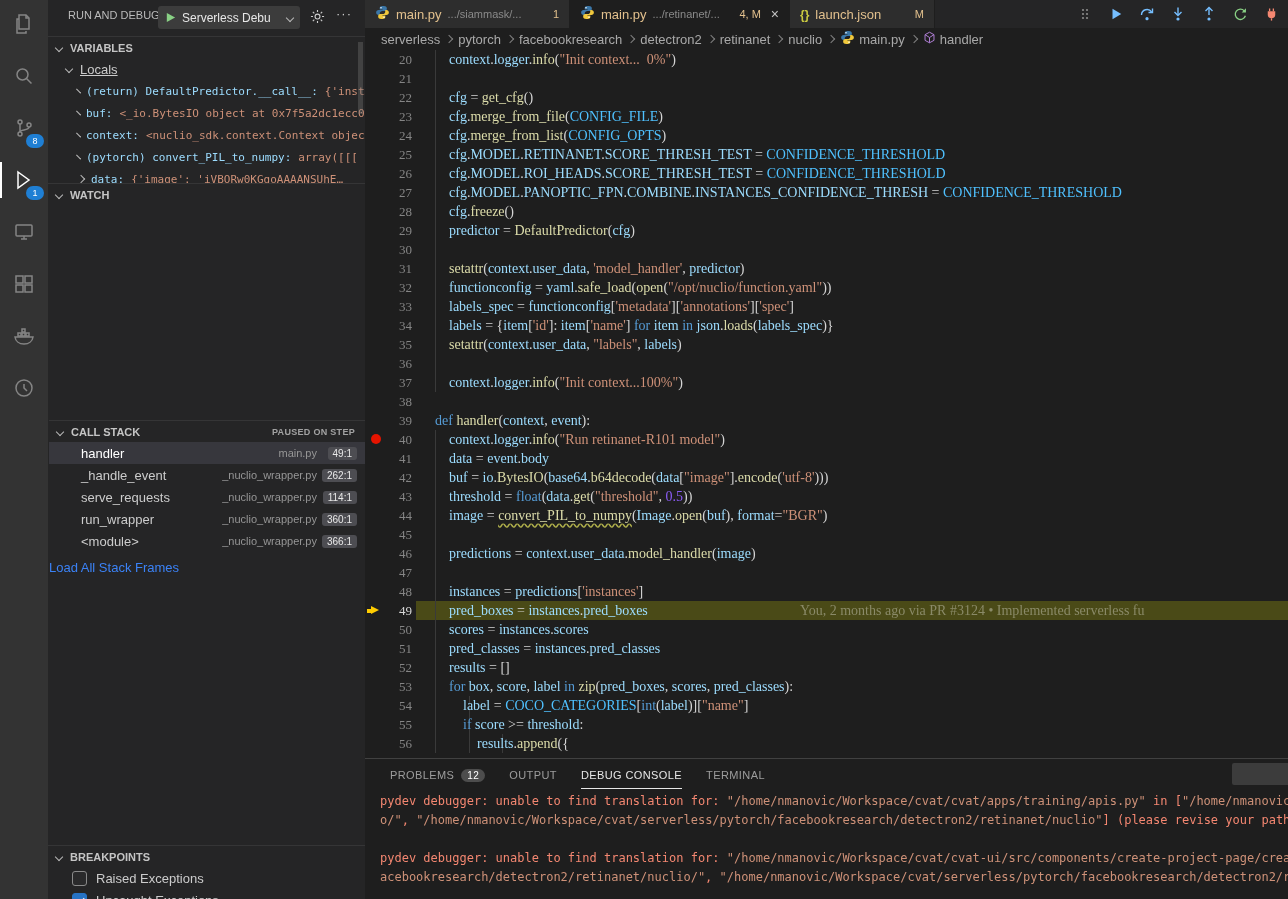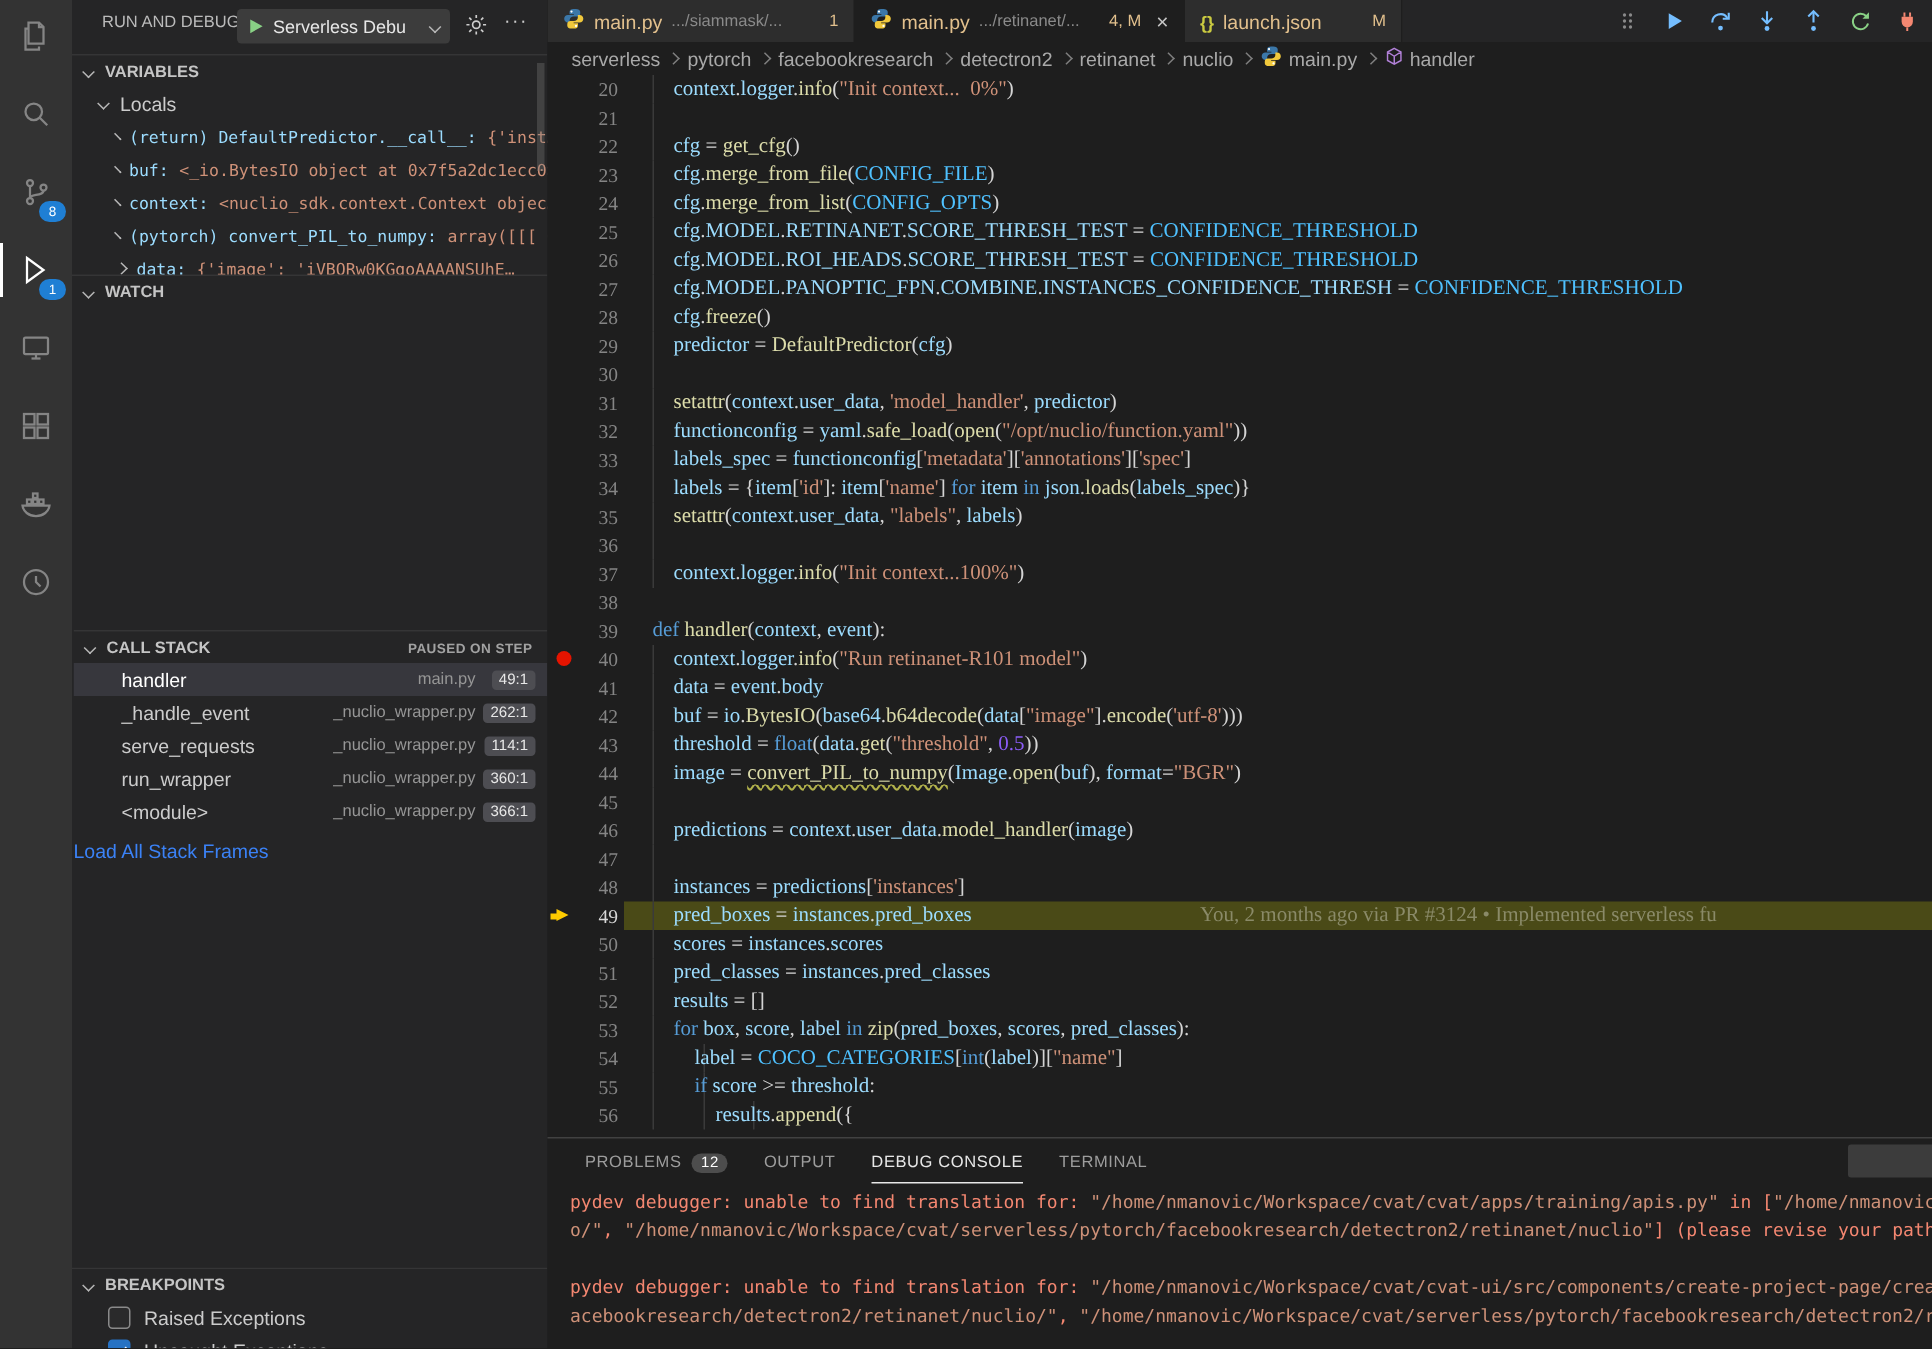--- a/index.html
+++ b/index.html
@@ -24,21 +24,21 @@
                  display:flex;align-items:center;gap:6px;padding:0 7px;box-sizing:border-box;font-size:12px;color:#e7e7e7;}
   .launch-picker .chev{margin-left:auto;}
   .gear-btn{position:absolute;left:262px;top:9px;}
   .more-btn{position:absolute;left:288px;top:6px;color:#cccccc;font-size:13px;letter-spacing:1px;}
   .chev{display:inline-block;width:5px;height:5px;border-right:1px solid #b8b8b8;border-bottom:1px solid #b8b8b8;
         transform:rotate(45deg);}
   .chev.r{transform:rotate(-45deg);}
   .sec-head{height:22px;display:flex;align-items:center;gap:8px;padding-left:8px;font-size:11px;font-weight:bold;
             color:#c5c5c5;border-top:1px solid rgba(128,128,128,0.18);box-sizing:border-box;}
   #sec-variables{position:absolute;top:36px;left:0;right:0;height:147px;overflow:hidden;}
-  .scope-row{height:22px;display:flex;align-items:center;gap:8px;padding-left:18px;font-size:13px;color:#cccccc;}
+  .scope-row{height:22px;display:flex;align-items:center;gap:8px;padding-left:18px;font-size:13px;color:#cccccc;text-decoration:underline;}
   .var-row{height:22px;display:flex;align-items:center;gap:7px;padding-left:30px;white-space:nowrap;
            font-family:"DejaVu Sans Mono","Liberation Mono",monospace;font-size:11px;}
   .vname{color:#9cdcfe;}
   .vval{color:#ce9178;}
   .sb-scroll{position:absolute;right:2px;top:6px;width:5px;height:72px;background:rgba(121,121,121,0.35);}
   #sec-watch{position:absolute;top:183px;left:0;right:0;height:22px;}
   #sec-callstack{position:absolute;top:420px;left:1px;right:0;height:425px;overflow:hidden;}
   .cs-status{margin-left:auto;margin-right:10px;font-size:9px;font-weight:bold;color:rgba(204,204,204,0.75);letter-spacing:0.3px;}
   .frame-row{position:relative;height:22px;display:flex;align-items:center;padding-left:32px;font-size:13px;color:#cccccc;}
   .frame-row.selected{background:#37373d;color:#ffffff;}

